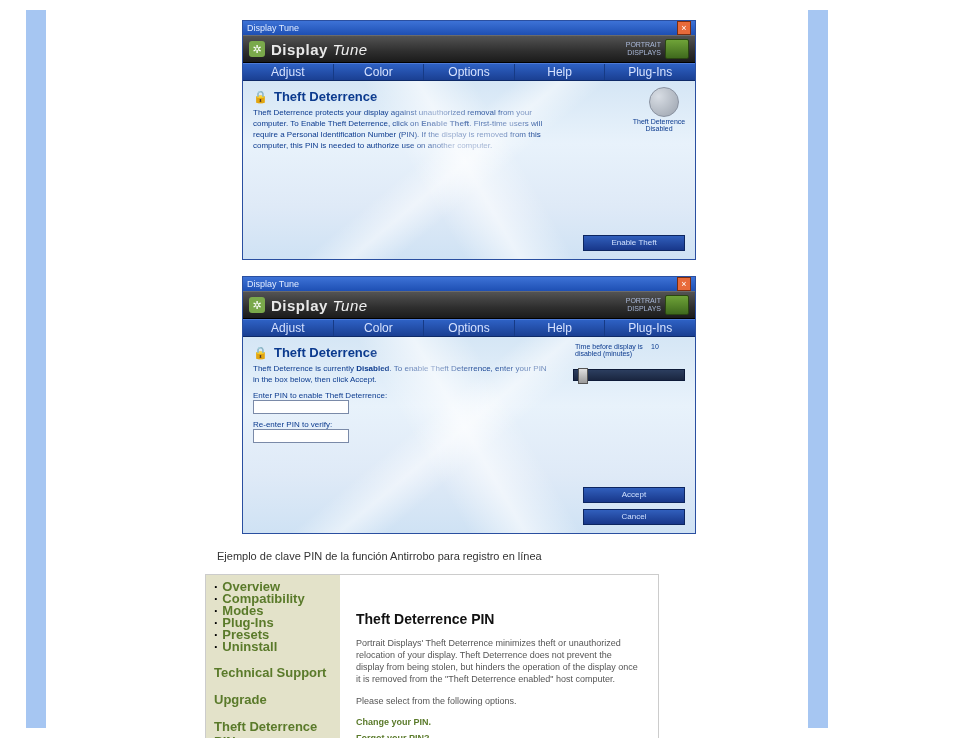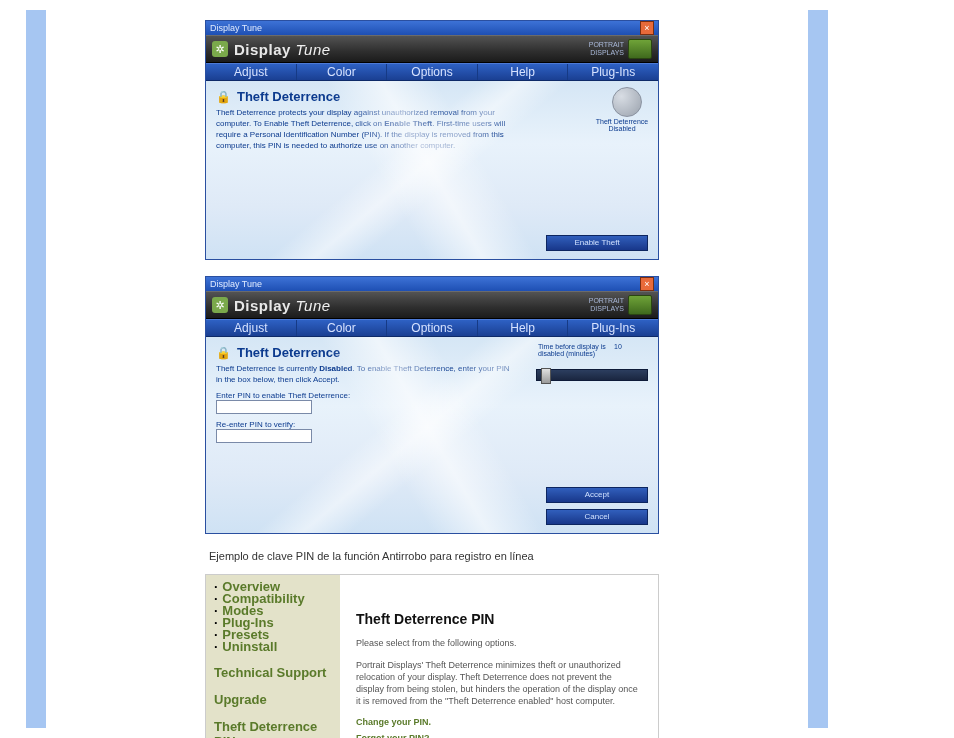--- a/index.html
+++ b/index.html
@@ -30,20 +30,21 @@
     left: 205px;
     top: 20px;
     width: 460px;
   }
   
   .win {
     width: 452px;
     margin-bottom: 16px;
     border: 1px solid #2a4fa0;
     box-shadow: 0 0 0 1px #1d3a78 inset;
+    margin-left: 37px;
   }
   .titlebar {
     height: 14px;
     background: linear-gradient(#3d72d6, #1e4fb3);
     display: flex;
     align-items: center;
     padding: 0 4px;
     color: #dfeaff;
     font-size: 9px;
   }
@@ -172,21 +173,21 @@
   }
   .timer-slider .handle {
     position: absolute; top: -2px; left: 4px;
     width: 8px; height: 14px;
     background: linear-gradient(#e0e0e0, #9a9a9a);
     border: 1px solid #555;
   }
   
   .caption {
     font-size: 11px; color: #333;
-    margin: 4px 0 12px 4px;
+    margin: 4px 0 12px 12px;
   }
   
   .webpanel {
     width: 452px;
     border: 1px solid #ccc;
     display: flex;
     background: #fff;
     font-size: 10px;
   }
   .sidebar {
@@ -335,21 +336,21 @@
           <li>Plug-Ins</li>
           <li>Presets</li>
           <li>Uninstall</li>
         </ul>
         <span class="side-link">Technical Support</span>
         <span class="side-link">Upgrade</span>
         <span class="side-link">Theft Deterrence PIN</span>
       </div>
       <div class="main">
         <h2>Theft Deterrence PIN</h2>
+        <p>Portrait Displays' Theft Deterrence minimizes theft or unauthorized relocation of your display. Theft Deterrence does not prevent the display from being stolen, but hinders the operation of the display once it is removed from the "Theft Deterrence enabled" host computer.</p>
         <p>Please select from the following options.</p>
-        <p>Portrait Displays' Theft Deterrence minimizes theft or unauthorized relocation of your display. Theft Deterrence does not prevent the display from being stolen, but hinders the operation of the display once it is removed from the "Theft Deterrence enabled" host computer.</p>
         <span class="link">Change your PIN.</span>
         <span class="link">Forgot your PIN?</span>
       </div>
     </div>
 
   </div>
 </div>
 
 </body></html>

